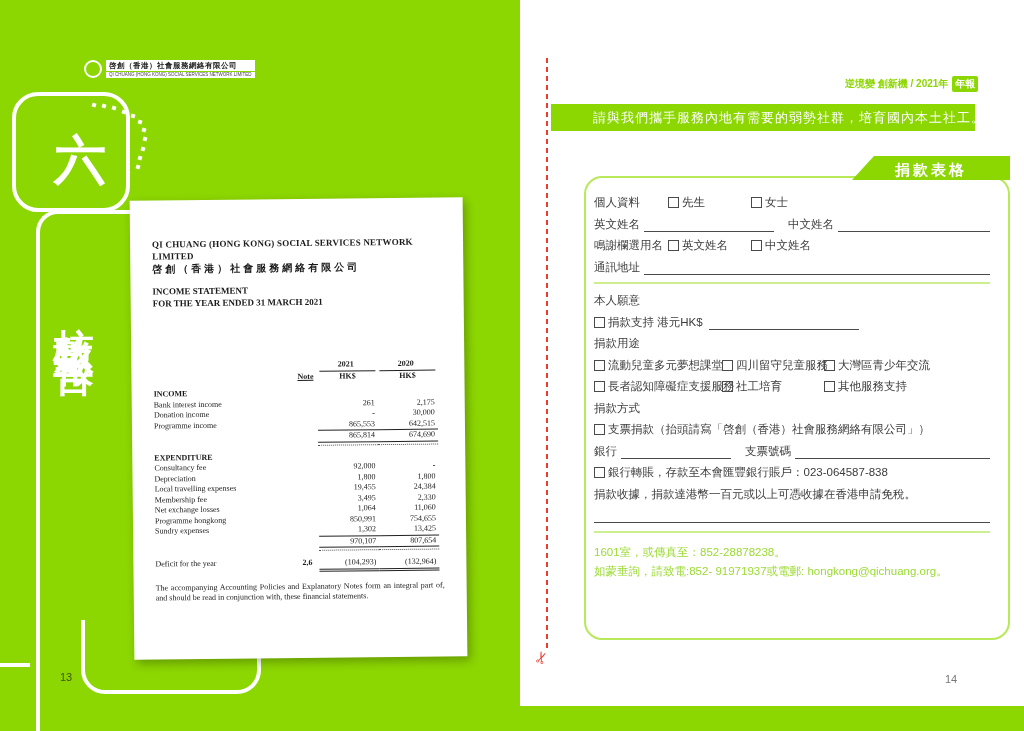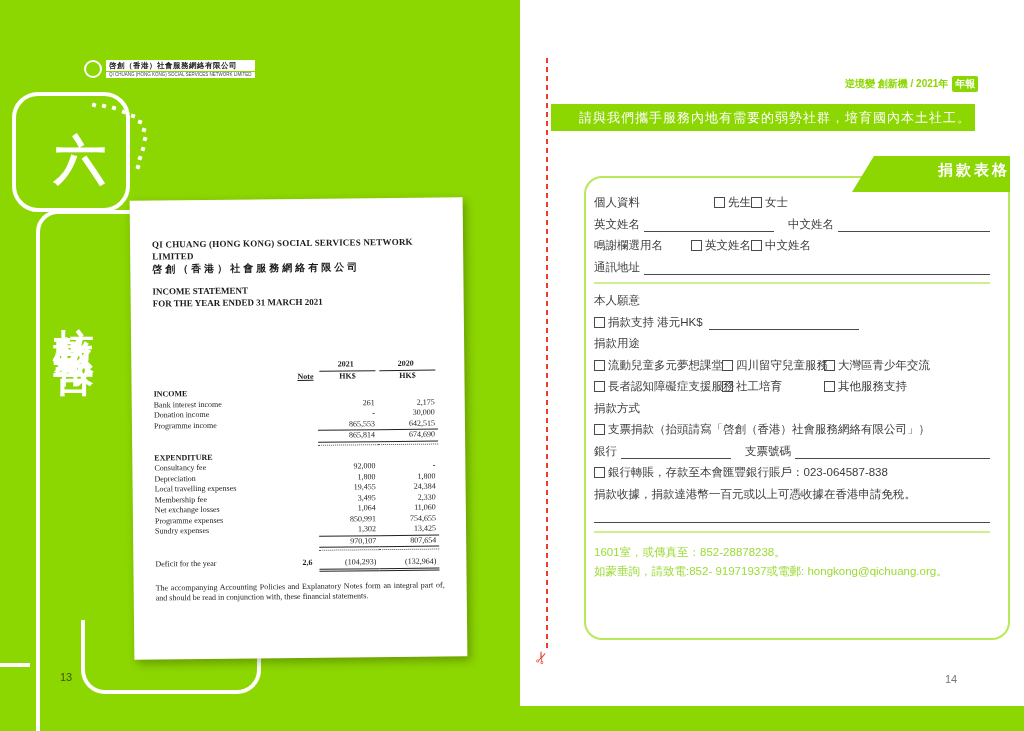--- a/index.html
+++ b/index.html
@@ -40,29 +40,29 @@
   .fc.ch { text-align:center; border-bottom:1px solid #222; margin:0 2px; }
   .fc.cc { text-align:center; }
   .fc.u { text-decoration:underline; }
   .fc.ul { border-bottom:1px solid #222; }
   .fc.dtl { border-bottom:1px dotted #555; height:2px; line-height:2px; }
   .fc.dbl { border-bottom:3px double #222; }
   #footnote { font-size:8px; line-height:10px; margin-top:10px; text-align:justify; }
   
   #meta { position:absolute; left:845px; top:76px; font-size:10px; font-weight:bold; color:#8CD602; display:flex; align-items:center; gap:4px; white-space:nowrap; }
   #meta .badge { background:#8CD602; color:#fff; padding:1px 3px; border-radius:2px; }
-  #banner { position:absolute; left:551px; top:104px; width:424px; height:27px; background:#8CD602; color:#fff; font-size:13px; line-height:27px; padding-left:28px; letter-spacing:1px; box-sizing:border-box; white-space:nowrap; }
+  #banner { position:absolute; left:551px; top:104px; width:424px; height:27px; background:#8CD602; color:#fff; font-size:13px; line-height:27px; padding-left:42px; letter-spacing:1px; box-sizing:border-box; white-space:nowrap; }
   #cutline { position:absolute; left:546px; top:58px; width:2px; height:592px;
     background:repeating-linear-gradient(to bottom,#EE3B2C 0 5px,transparent 5px 9px); }
   #scissors { position:absolute; left:535px; top:648px; color:#EE3B2C; font-size:16px; transform:rotate(-70deg); }
-  #form-tab { position:absolute; left:852px; top:156px; width:158px; height:36px; background:#8CD602; color:#fff; font-weight:bold; font-size:15px; line-height:27px; text-align:right; letter-spacing:3px; clip-path:polygon(22px 0,100% 0,100% 100%,0 100%); z-index:2; }
+  #form-tab { position:absolute; left:852px; top:156px; width:158px; height:24px; background:#8CD602; color:#fff; font-weight:bold; font-size:15px; line-height:27px; text-align:center; letter-spacing:3px; clip-path:polygon(22px 0,100% 0,100% 100%,0 100%); z-index:2; }
   #form-box { position:absolute; left:584px; top:176px; width:426px; height:464px; border:2px solid #B7E959; border-radius:18px; box-sizing:border-box; padding:18px 18px 0 8px; color:#3C3C3C; font-size:11.5px; }
   .frow { display:flex; align-items:flex-end; height:14px; margin-bottom:7.5px; white-space:nowrap; }
   .flabel { margin-right:4px; }
-  .w70 { width:70px; } .w83 { width:83px;justify-content:flex-end; } .w128 { width:128px; } .w102 { width:102px;text-align:right; }
+  .w70 { width:70px; } .w83 { width:83px; } .w128 { width:128px; } .w102 { width:102px;text-align:right; }
   .opt { display:flex; align-items:center; }
   .cb { display:inline-block; width:11px; height:11px; border:1.5px solid #4a4a4a; margin-right:3px; box-sizing:border-box; flex:none; }
   .fline { display:inline-block; border-bottom:1px solid #4a4a4a; height:13px; align-self:flex-end; }
   .fl-130 { width:130px; margin-right:14px; } .fl-110 { width:110px; margin-right:14px; }
   .fl-120 { width:120px; margin-right:10px; } .fl-150 { width:150px; margin-left:6px; }
   .fl-grow { flex:1; }
   .divider { height:2px; background:#CDEF8F; margin:6px 0 10px 0; }
   .gfoot { color:#9BDB33; font-size:11.5px; line-height:19px; white-space:nowrap; }
   #page-num-right { position:absolute; left:945px; top:673px; font-size:11px; color:#777; }
   #bottom-bar { position:absolute; left:520px; top:706px; width:504px; height:25px; background:#8CD602; }
@@ -158,21 +158,21 @@
           <div class="fc num">19,455</div>
           <div class="fc num">24,384</div>
           <div class="fc lab">Membership fee</div>
           <div class="fc "></div>
           <div class="fc num">3,495</div>
           <div class="fc num">2,330</div>
           <div class="fc lab">Net exchange losses</div>
           <div class="fc "></div>
           <div class="fc num">1,064</div>
           <div class="fc num">11,060</div>
-          <div class="fc lab">Programme expenses</div>
+          <div class="fc lab">Programme hongkong</div>
           <div class="fc "></div>
           <div class="fc num">850,991</div>
           <div class="fc num">754,655</div>
           <div class="fc lab">Sundry expenses</div>
           <div class="fc "></div>
           <div class="fc num ul">1,302</div>
           <div class="fc num ul">13,425</div>
           <div class="fc lab"></div>
           <div class="fc "></div>
           <div class="fc num ul">970,107</div>

